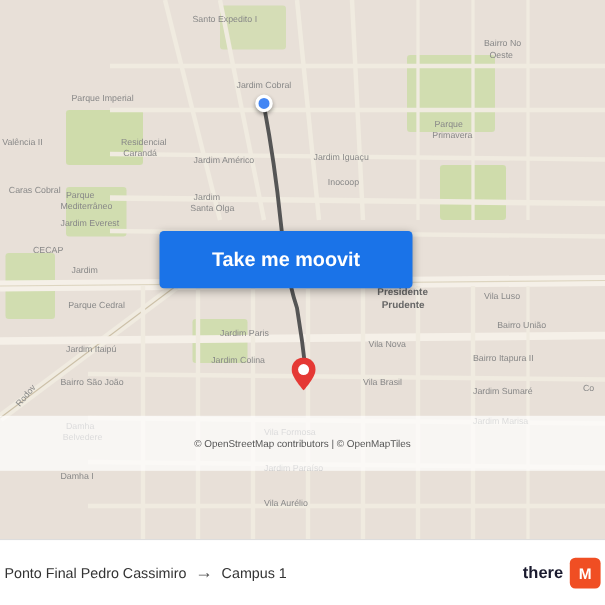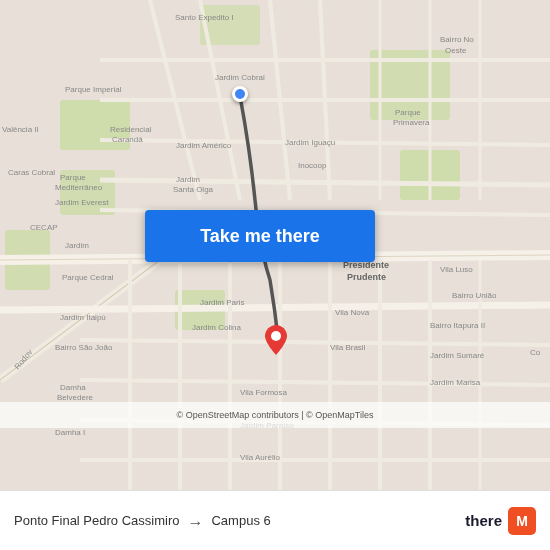--- a/index.html
+++ b/index.html
@@ -70,21 +70,21 @@
     
     #footer {
       position: absolute;
       bottom: 0;
       left: 0;
       width: 550px;
       height: 60px;
       background: white;
       display: flex;
       align-items: center;
-      padding: 0 14px;
+      padding: 0 4px;
       border-top: 1px solid #ddd;
       z-index: 20;
     }
 
     #footer-left {
       display: flex;
       align-items: center;
       flex: 1;
     }
 
@@ -138,21 +138,21 @@
     
     #attribution {
       position: absolute;
       bottom: 62px;
       left: 0;
       width: 100%;
       text-align: center;
       font-size: 9px;
       color: #555;
       background: rgba(255,255,255,0.7);
-      padding: 8px 0;
+      padding: 20px 0;
       z-index: 9;
     }
   </style>
 </head>
 <body>
 
 <div id="map-container">
 
   <svg id="map-svg" viewBox="0 0 550 490" xmlns="http://www.w3.org/2000/svg">
 
@@ -251,30 +251,30 @@
   </svg>
 
   <div class="marker-blue" style="top: 86px; left: 232px;">
   </div>
 
   <svg class="marker-red" style="position:absolute; top:325px; left:265px; width:22px; height:30px; z-index:9;" viewBox="0 0 22 30" xmlns="http://www.w3.org/2000/svg">
     <path d="M11 0 C5 0 0 5 0 11 C0 18 11 30 11 30 C11 30 22 18 22 11 C22 5 17 0 11 0Z" fill="#e53935"></path>
     <circle cx="11" cy="11" r="5" fill="white"></circle>
   </svg>
 
-  <button id="take-me-there-btn">Take me there</button>
+  <button id="take-me-there-btn">Take me moovit</button>
 
   <div id="attribution">© OpenStreetMap contributors | © OpenMapTiles</div>
 </div>
 
 <div id="footer">
   <div id="footer-left">
     <span id="footer-origin">Ponto Final Pedro Cassimiro</span>
     <span id="footer-arrow">→</span>
-    <span id="footer-dest">Campus 6</span>
+    <span id="footer-dest">Campus 1</span>
   </div>
   <div id="moovit-logo">
     <span id="moovit-text">there</span>
     <div id="moovit-icon">
       <span>M</span>
     </div>
   </div>
 </div>
 
 </body></html>

